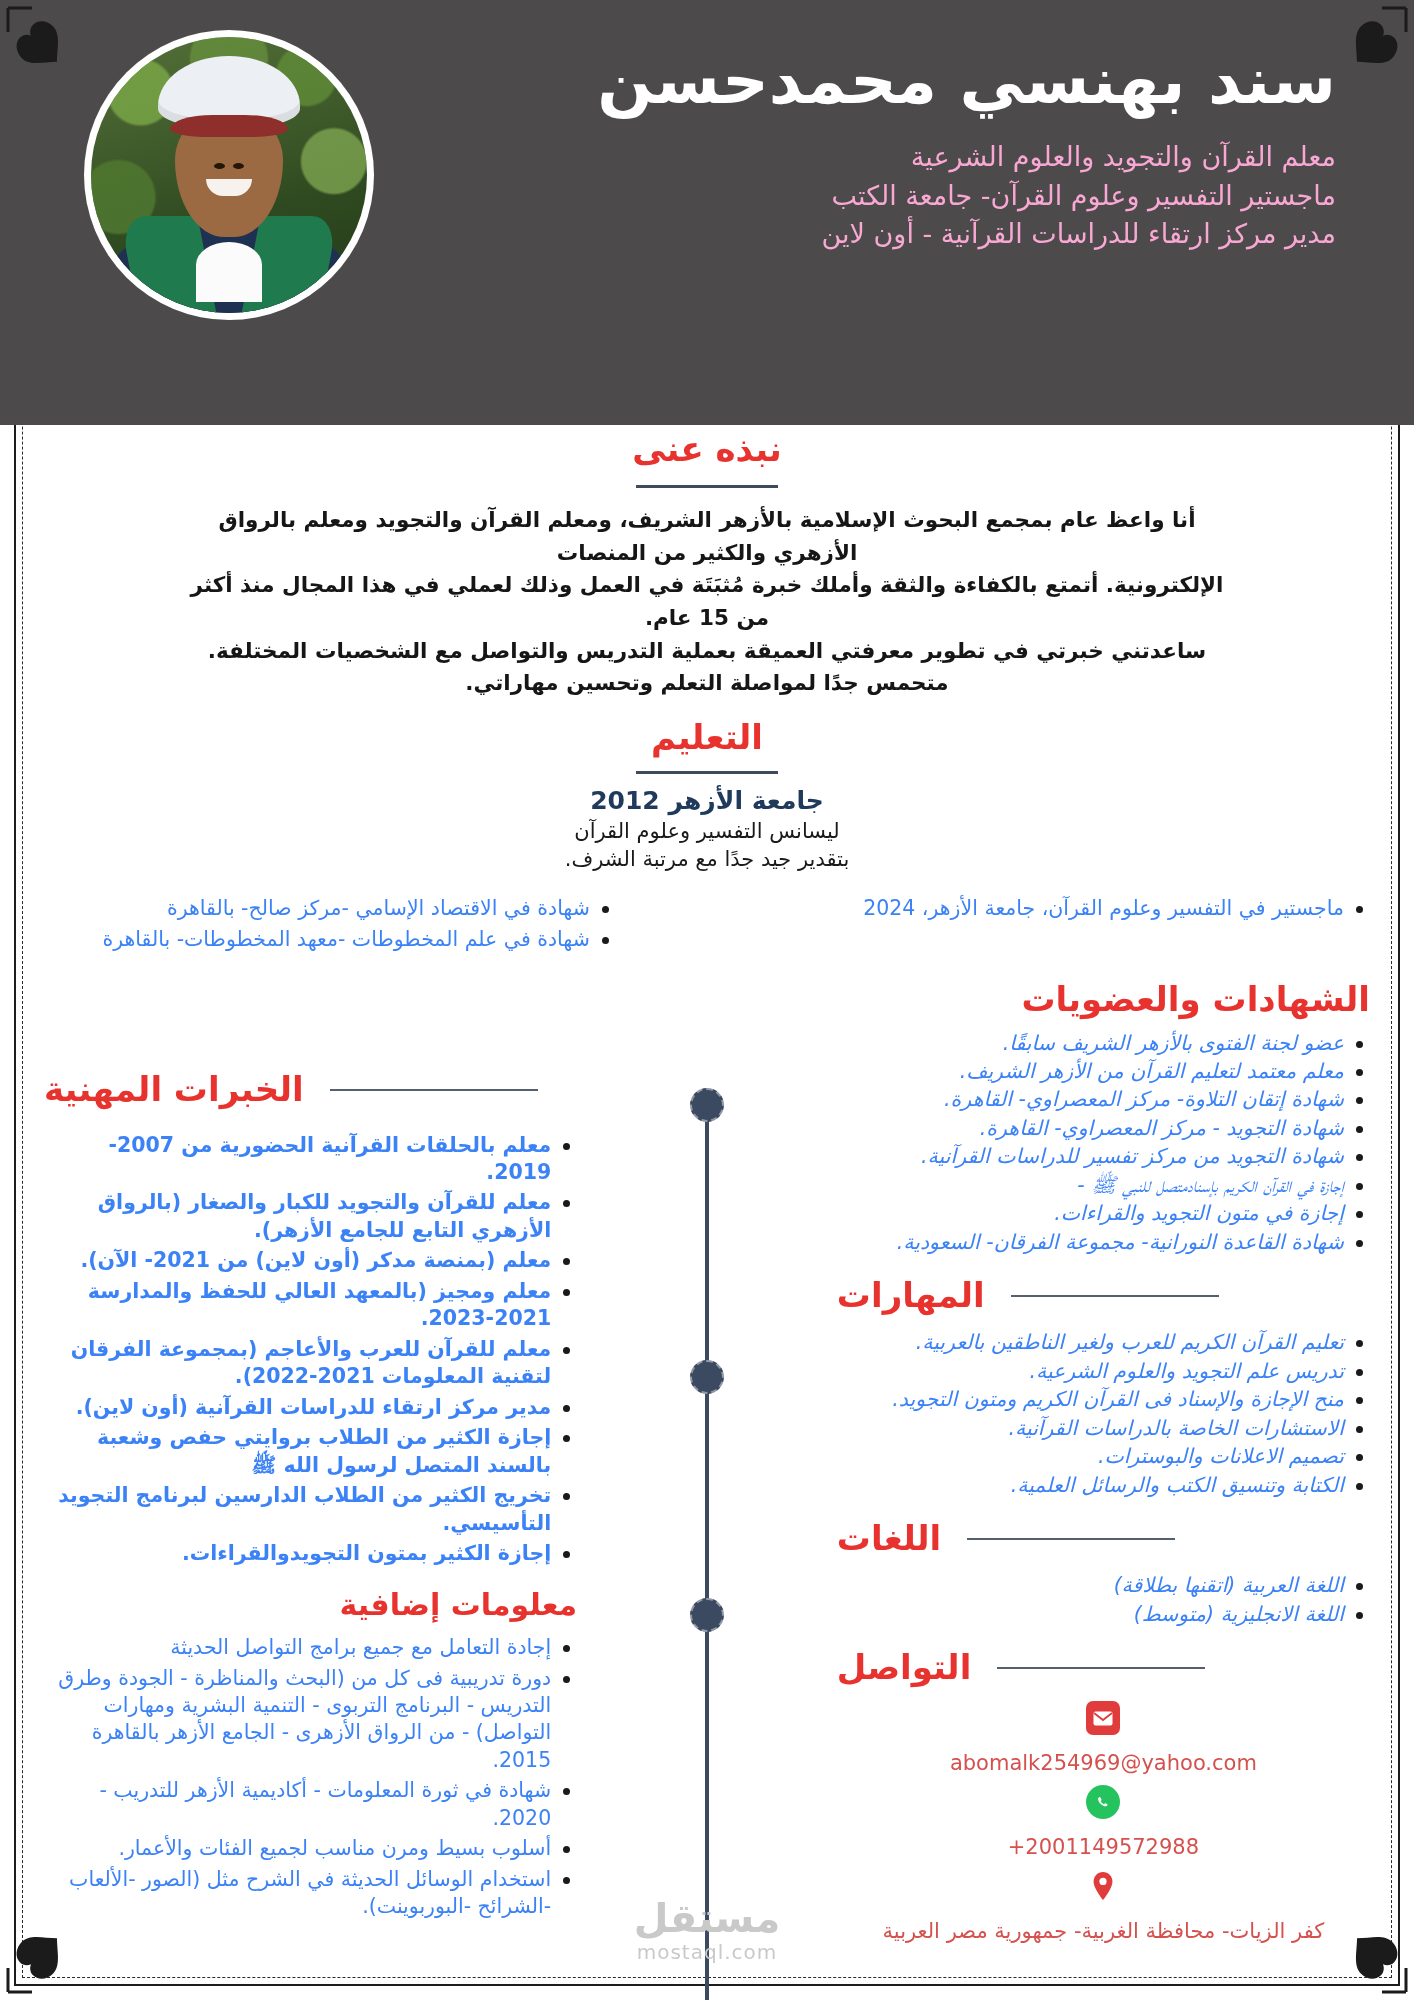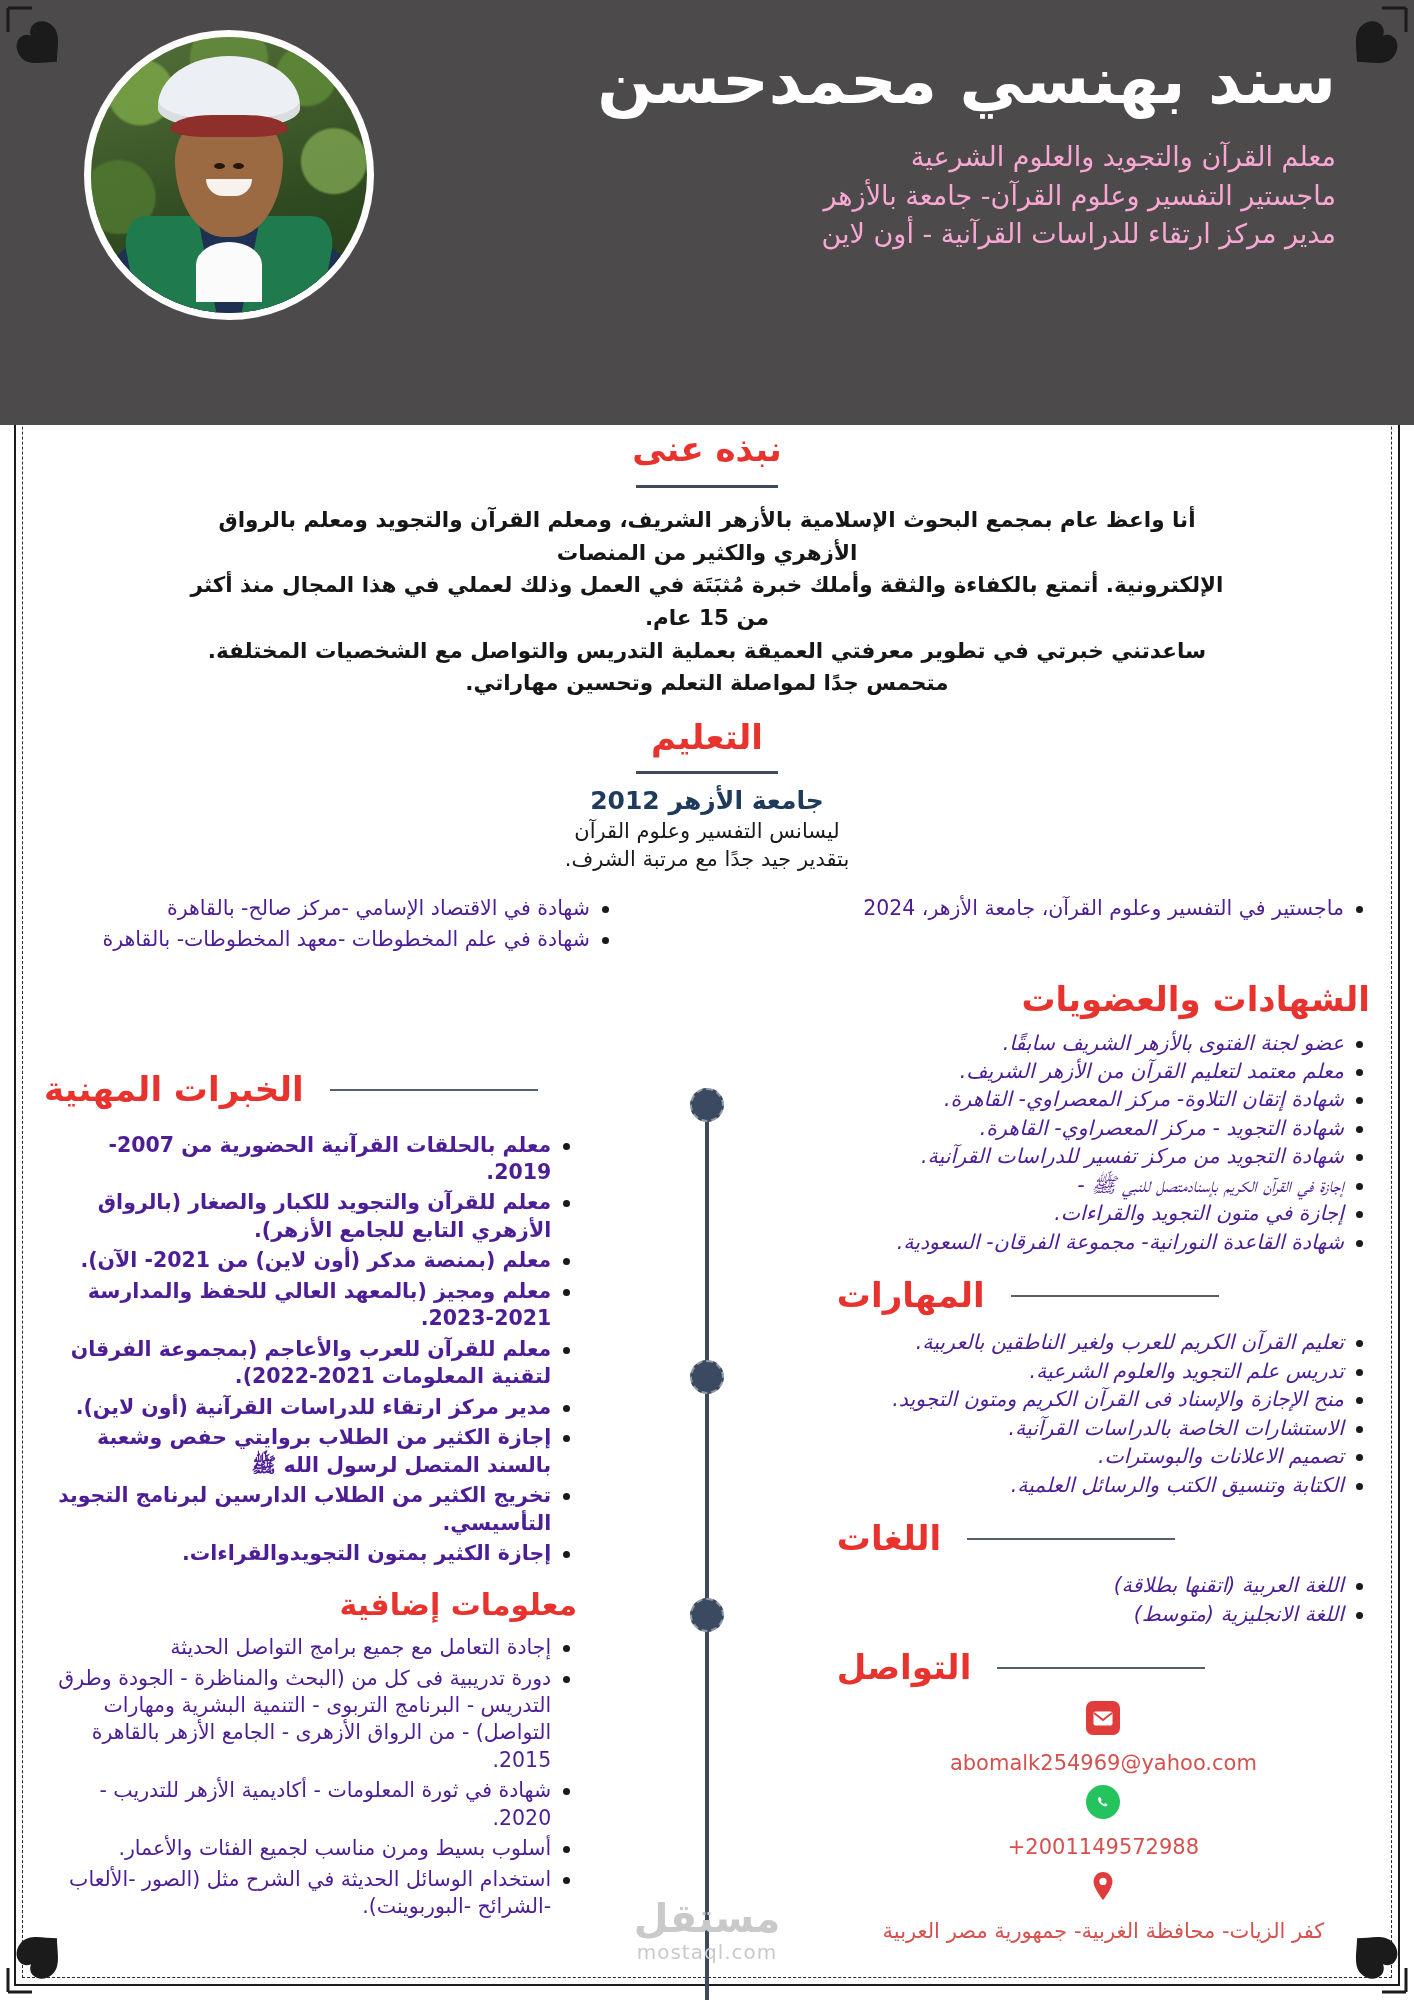--- a/index.html
+++ b/index.html
@@ -255,21 +255,21 @@
     border: 2px dashed #8f9aa8;
   }
 
   
   ul.rtl-list { list-style: none; }
   ul.rtl-list li {
     position: relative;
     padding-right: 26px;
     font-size: 20.5px;
     line-height: 1.34;
-    color: #4c1d95;
+    color: #3b82f6;
     margin-bottom: 3px;
   }
   ul.rtl-list li:before {
     content: "";
     position: absolute;
     right: 7px; top: 11px;
     width: 7px; height: 7px;
     border-radius: 50%;
     background: #1a1a1a;
   }
@@ -360,21 +360,21 @@
       <path d="M8 34c0-12 8-22 18-22 7 0 11 4 13 9 2-5 7-9 13-9 10 0 18 9 18 21 0 16-18 26-31 39C26 59 8 50 8 34z" fill="#1b1b1b" transform="rotate(-45 43 43) scale(0.72) translate(16 16)"></path>
       <path d="M6 6 L6 30 M6 6 L30 6" stroke="#1b1b1b" stroke-width="3" fill="none"></path>
     </svg>
   </div>
 
   <div class="header">
     <div class="header-inner">
       <div class="cv-name">سند بهنسي محمدحسن</div>
       <div class="cv-tagline">
         <div>معلم القرآن والتجويد والعلوم الشرعية</div>
-        <div>ماجستير التفسير وعلوم القرآن- جامعة بالأزهر</div>
+        <div>ماجستير التفسير وعلوم القرآن- جامعة الكتب</div>
         <div>مدير مركز ارتقاء للدراسات القرآنية - أون لاين</div>
       </div>
     </div>
 
     <div class="photo-ring">
       <div class="photo">
         <div class="leaves"></div>
         <div class="shoulders"></div>
         <div class="robe-l"></div>
         <div class="robe-r"></div>

